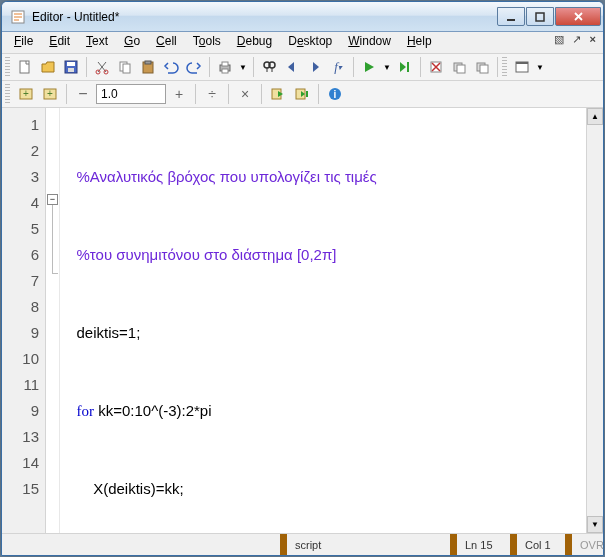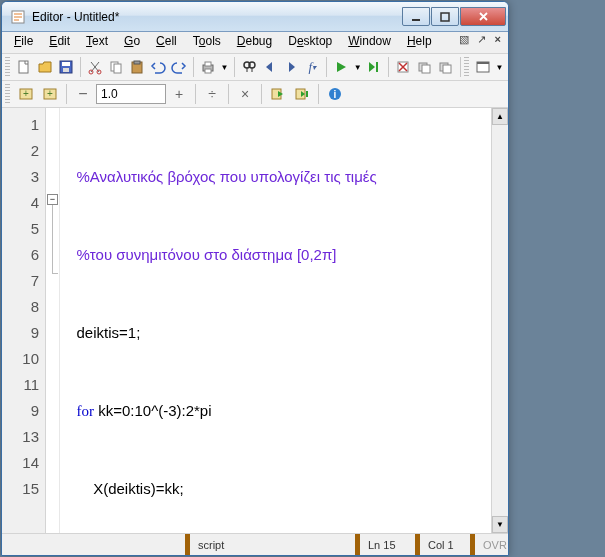--- a/index.html
+++ b/index.html
@@ -1,17 +1,17 @@
 <!DOCTYPE html>
 <html><head>
 <meta charset="utf-8">
 <style>
 * { margin: 0; padding: 0; box-sizing: border-box; font-family: "Segoe UI", Tahoma, sans-serif; }
 body { background: #6b8399; width: 605px; height: 557px; overflow: hidden; }
-.window { border: 1px solid #3a6ea5; border-radius: 6px 6px 0 0; background: #fff; width: 508px; height: 555px; margin: 1px; display: flex; flex-direction: column; box-shadow: 0 0 8px rgba(0,0,0,0.3); }
+.window { border: 1px solid #3a6ea5; border-radius: 6px 6px 0 0; background: #fff; width: 603px; height: 555px; margin: 1px; display: flex; flex-direction: column; box-shadow: 0 0 8px rgba(0,0,0,0.3); }
 .titlebar { height: 30px; background: linear-gradient(#f4f8fc, #d8e6f3 45%, #c4d9ed 50%, #d0e2f2); display: flex; align-items: center; padding: 0 2px 0 8px; border-radius: 5px 5px 0 0; border-bottom: 1px solid #7a9bc0; }
 .titlebar .icon { width: 16px; height: 16px; margin-right: 6px; }
 .titlebar .title { font-size: 12px; color: #000; flex: 1; }
 .wbtns { display: flex; gap: 1px; }
 .wbtn { width: 28px; height: 19px; border: 1px solid #5a7ca0; border-radius: 0 0 2px 2px; display: flex; align-items: center; justify-content: center; font-size: 11px; }
 .wbtn.min, .wbtn.max { background: linear-gradient(#e8f0f8, #c8dcf0); }
 .wbtn.close { background: linear-gradient(#e89090, #cc4a3a); color: #fff; width: 46px; }
 .menubar { height: 22px; background: #f0f0f0; display: flex; align-items: flex-start; padding: 0 4px; font-size: 12px; border-bottom: 1px solid #d4d4d4; }
 .menubar .mitem { padding: 2px 8px; cursor: default; }
 .menubar .mitem u { text-decoration: underline; }
@@ -32,21 +32,21 @@
 .fold .end { position: absolute; left: 6px; width: 6px; height: 1px; background: #bbb; }
 .code { flex: 1; padding: 4px 0 0 4px; line-height: 26px; white-space: pre; position: relative; }
 .code .ln { height: 26px; }
 .cmt { color: #6d28d9; }
 .kw { color: #0000cd; font-family: Liberation Serif, serif; }
 .scrollbar-v { width: 17px; background: #f0f0f0; border-left: 1px solid #d4d4d4; position: relative; }
 .scrollbar-v .arrow { height: 17px; background: #e4e4e4; border: 1px solid #c0c0c0; display: flex; align-items: center; justify-content: center; font-size: 8px; }
 .scrollbar-v .track { position: absolute; top: 17px; bottom: 17px; left: 0; right: 0; }
 .scrollbar-v .arrow.dn { position: absolute; bottom: 0; left: 0; right: 0; }
 .statusbar { height: 22px; background: #f0f0f0; border-top: 1px solid #d4d4d4; display: flex; align-items: center; font-size: 11px; color: #333; }
-.statusbar .cell { border-left: 5px solid #a16207; padding: 0 8px; height: 100%; display: flex; align-items: center; }
+.statusbar .cell { border-left: 7px solid #a16207; padding: 0 8px; height: 100%; display: flex; align-items: center; }
 .statusbar .grow { flex: 1; }
 </style>
 </head>
 <body>
 
 <div class="window">
   <div class="titlebar">
     <svg class="icon" viewBox="0 0 16 16">
         <rect x="2" y="2" width="12" height="12" fill="#fff" stroke="#888"></rect>
         <path d="M4 5h8M4 8h8M4 11h5" stroke="#e08030"></path>

